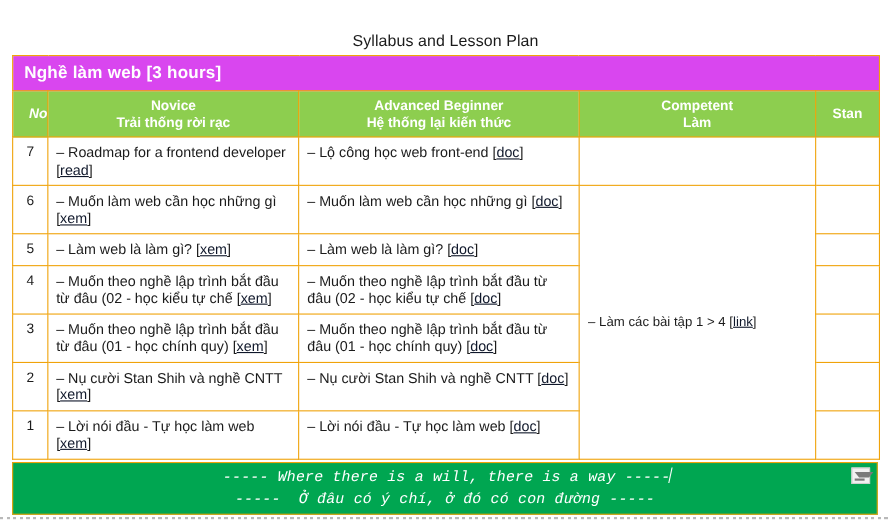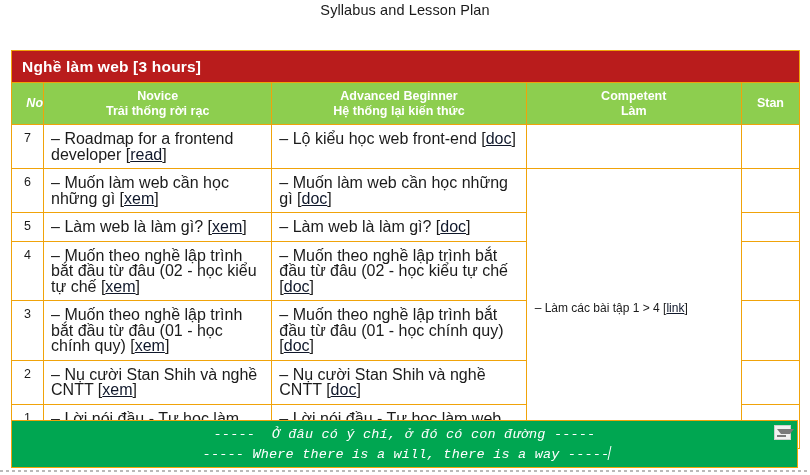--- a/index.html
+++ b/index.html
@@ -12,20 +12,21 @@
     height: 475px;
     font-family: "Liberation Sans", sans-serif;
     overflow: hidden;
     position: relative;
   }
 
   
   .title-block {
     text-align: center;
     padding-top: 1px;
+    margin-top: 28px;
   }
   .doc-title {
     font-size: 14.5px;
     color: #1a1a1a;
     line-height: 19px;
     letter-spacing: 0.1px;
   }
   .doc-subtitle {
     font-size: 15px;
     font-style: italic;
@@ -48,21 +49,21 @@
     border: 1px solid #f0a30a;
   }
   table.syllabus td, table.syllabus th {
     border: 1px solid #f0a30a;
     vertical-align: top;
     padding: 0;
   }
 
   
   .banner-cell {
-    background: #b91c1c;
+    background: #d946ef;
     height: 31px;
     padding: 0 0 0 10px !important;
     vertical-align: middle !important;
     border-bottom: 1px solid #f0a30a !important;
     margin-left: 23px;
   }
   .banner-text {
     color: #ffffff;
     font-size: 15.5px;
     font-weight: bold;
@@ -83,21 +84,21 @@
   .colhead.no-col {
     text-align: right;
     padding-left: 6px !important;
     font-style: italic;
   }
   .colhead .l1 { display: block; }
   .colhead .l2 { display: block; font-weight: bold; }
 
   
   td.cell {
-    font-size: 16px;
+    font-size: 13px;
     line-height: 15.5px;
     color: #1b1b1b;
     padding: 6px 6px 6px 7px !important;
     background: #ffffff;
   }
   td.no-cell {
     text-align: center;
     font-size: 12.5px;
     color: #1b1b1b;
     padding: 6px 4px !important;
@@ -234,21 +235,21 @@
         <span class="l1">Stan</span>
       </th>
     </tr>
 
     <tr>
       <td class="no-cell">7</td>
       <td class="cell">
         <span>– Roadmap for a frontend developer [</span><a class="doclink" href="#">read</a><span>]</span>
       </td>
       <td class="cell">
-        <span>– Lộ kiểu học web front-end [</span><a class="doclink" href="#">doc</a><span>]</span>
+        <span>– Lộ công học web front-end [</span><a class="doclink" href="#">doc</a><span>]</span>
       </td>
       <td class="cell"></td>
       <td class="more-cell"></td>
     </tr>
 
     <tr>
       <td class="no-cell">6</td>
       <td class="cell">
         <span>– Muốn làm web cần học những gì [</span><a class="doclink" href="#">xem</a><span>]</span>
       </td>
@@ -314,22 +315,22 @@
         <span>– Lời nói đầu - Tự học làm web [</span><a class="doclink" href="#">doc</a><span>]</span>
       </td>
       <td class="more-cell"></td>
     </tr>
   </tbody>
     </table>
 </div>
 
 <div class="footer-quote">
   <div class="quote-lines">
+    <div class="quote-line second"><span>----- Where there is a will, there is a way -----</span><span class="caret"></span></div>
     <div class="quote-line">-----  Ở đâu có ý chí, ở đó có con đường -----</div>
-    <div class="quote-line second"><span>----- Where there is a will, there is a way -----</span><span class="caret"></span></div>
   </div>
   <div class="footer-icon">
     <span class="glyph"></span>
     <span class="bar"></span>
   </div>
 </div>
 
 <div class="page-edge"></div>
 
 </body></html>

